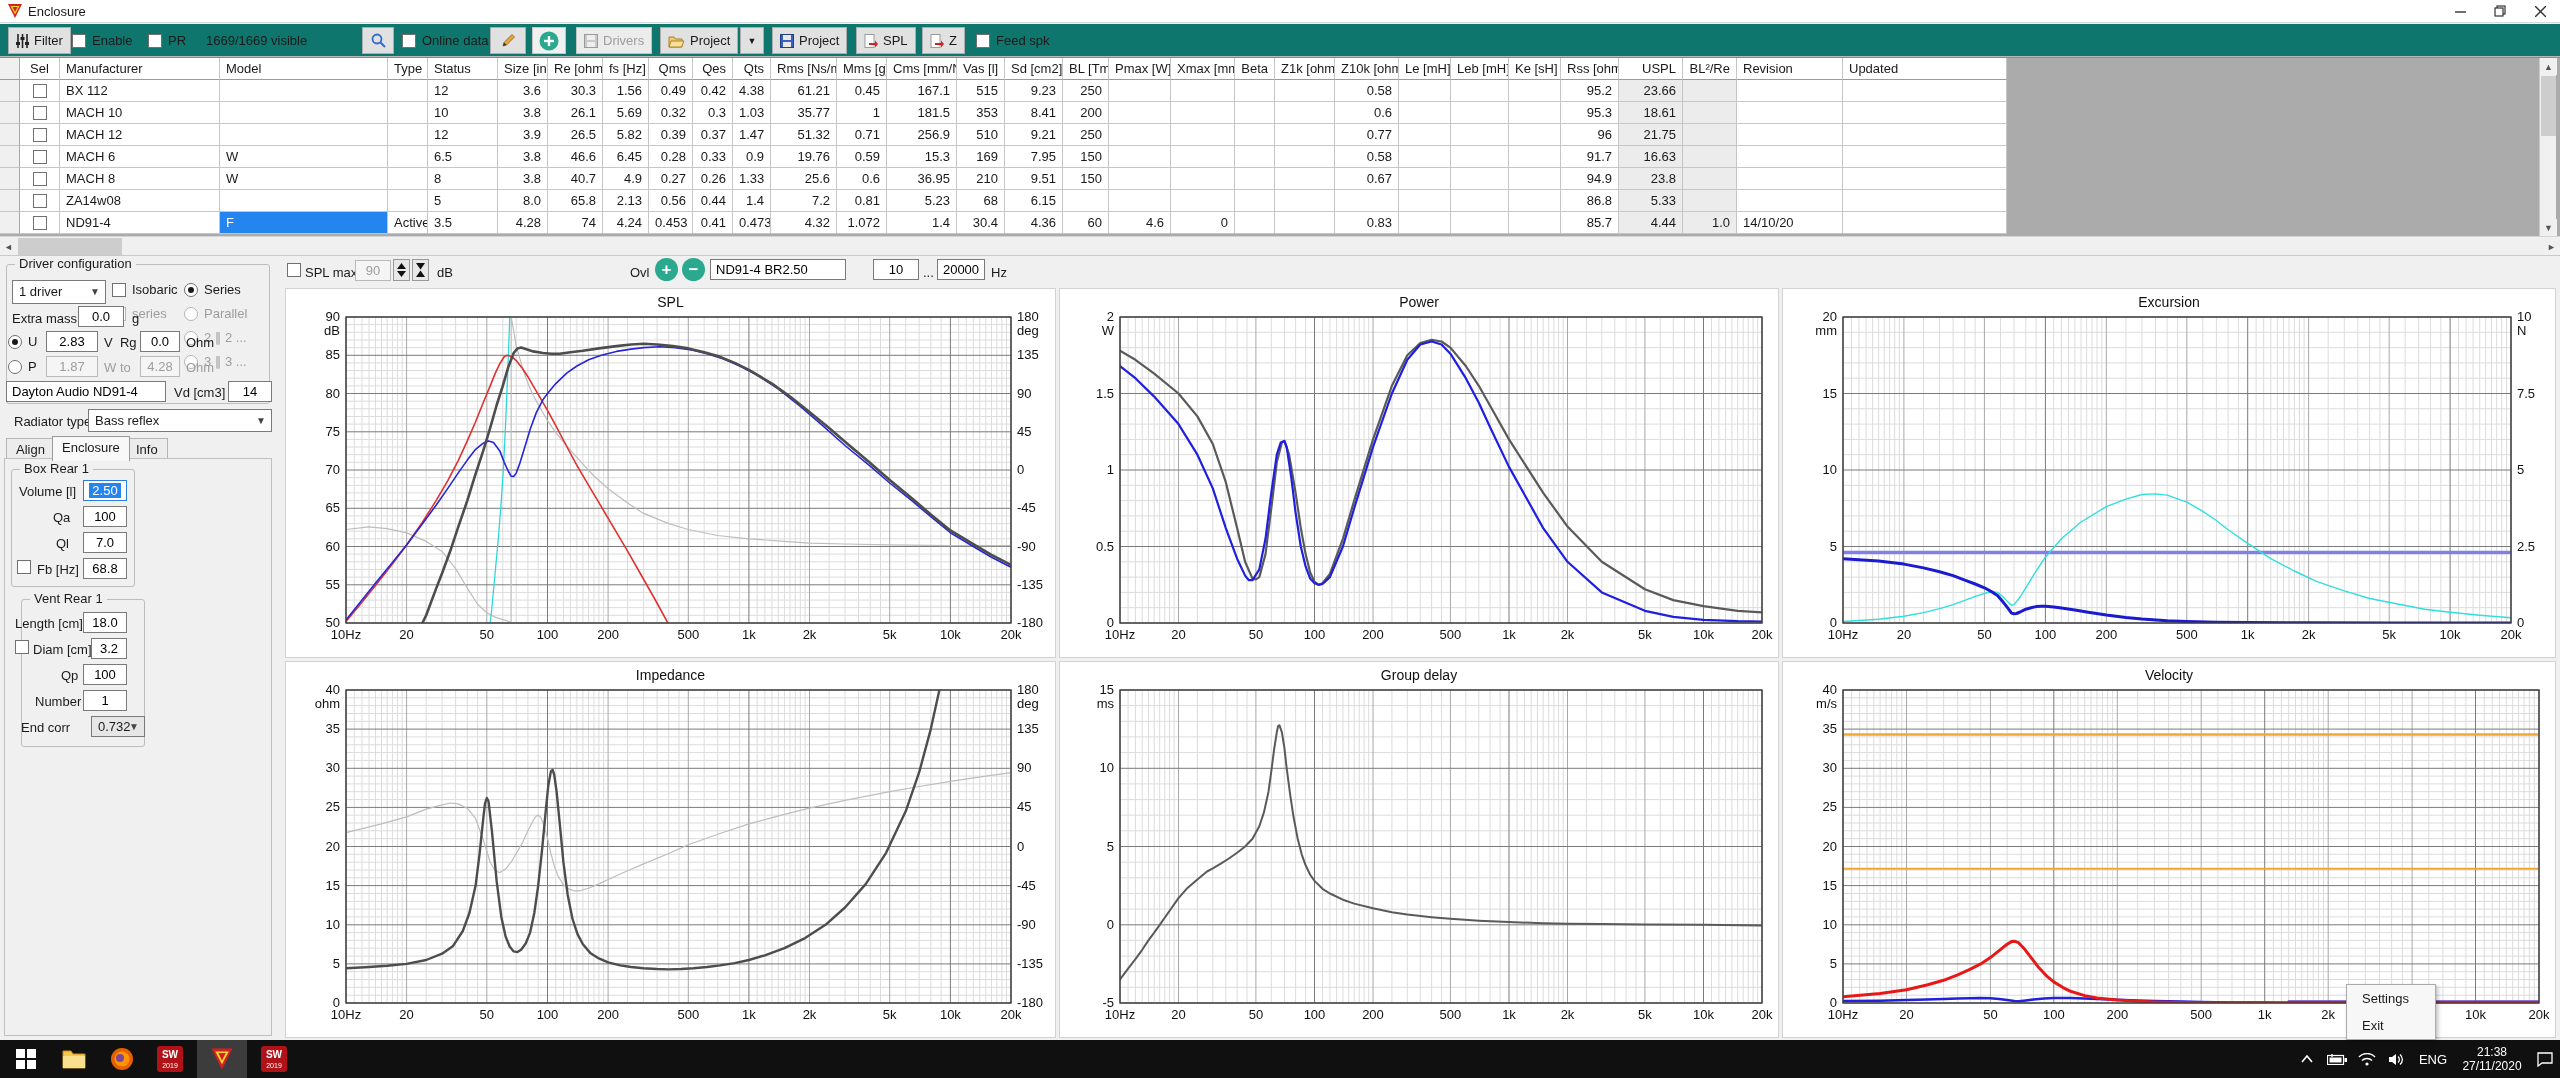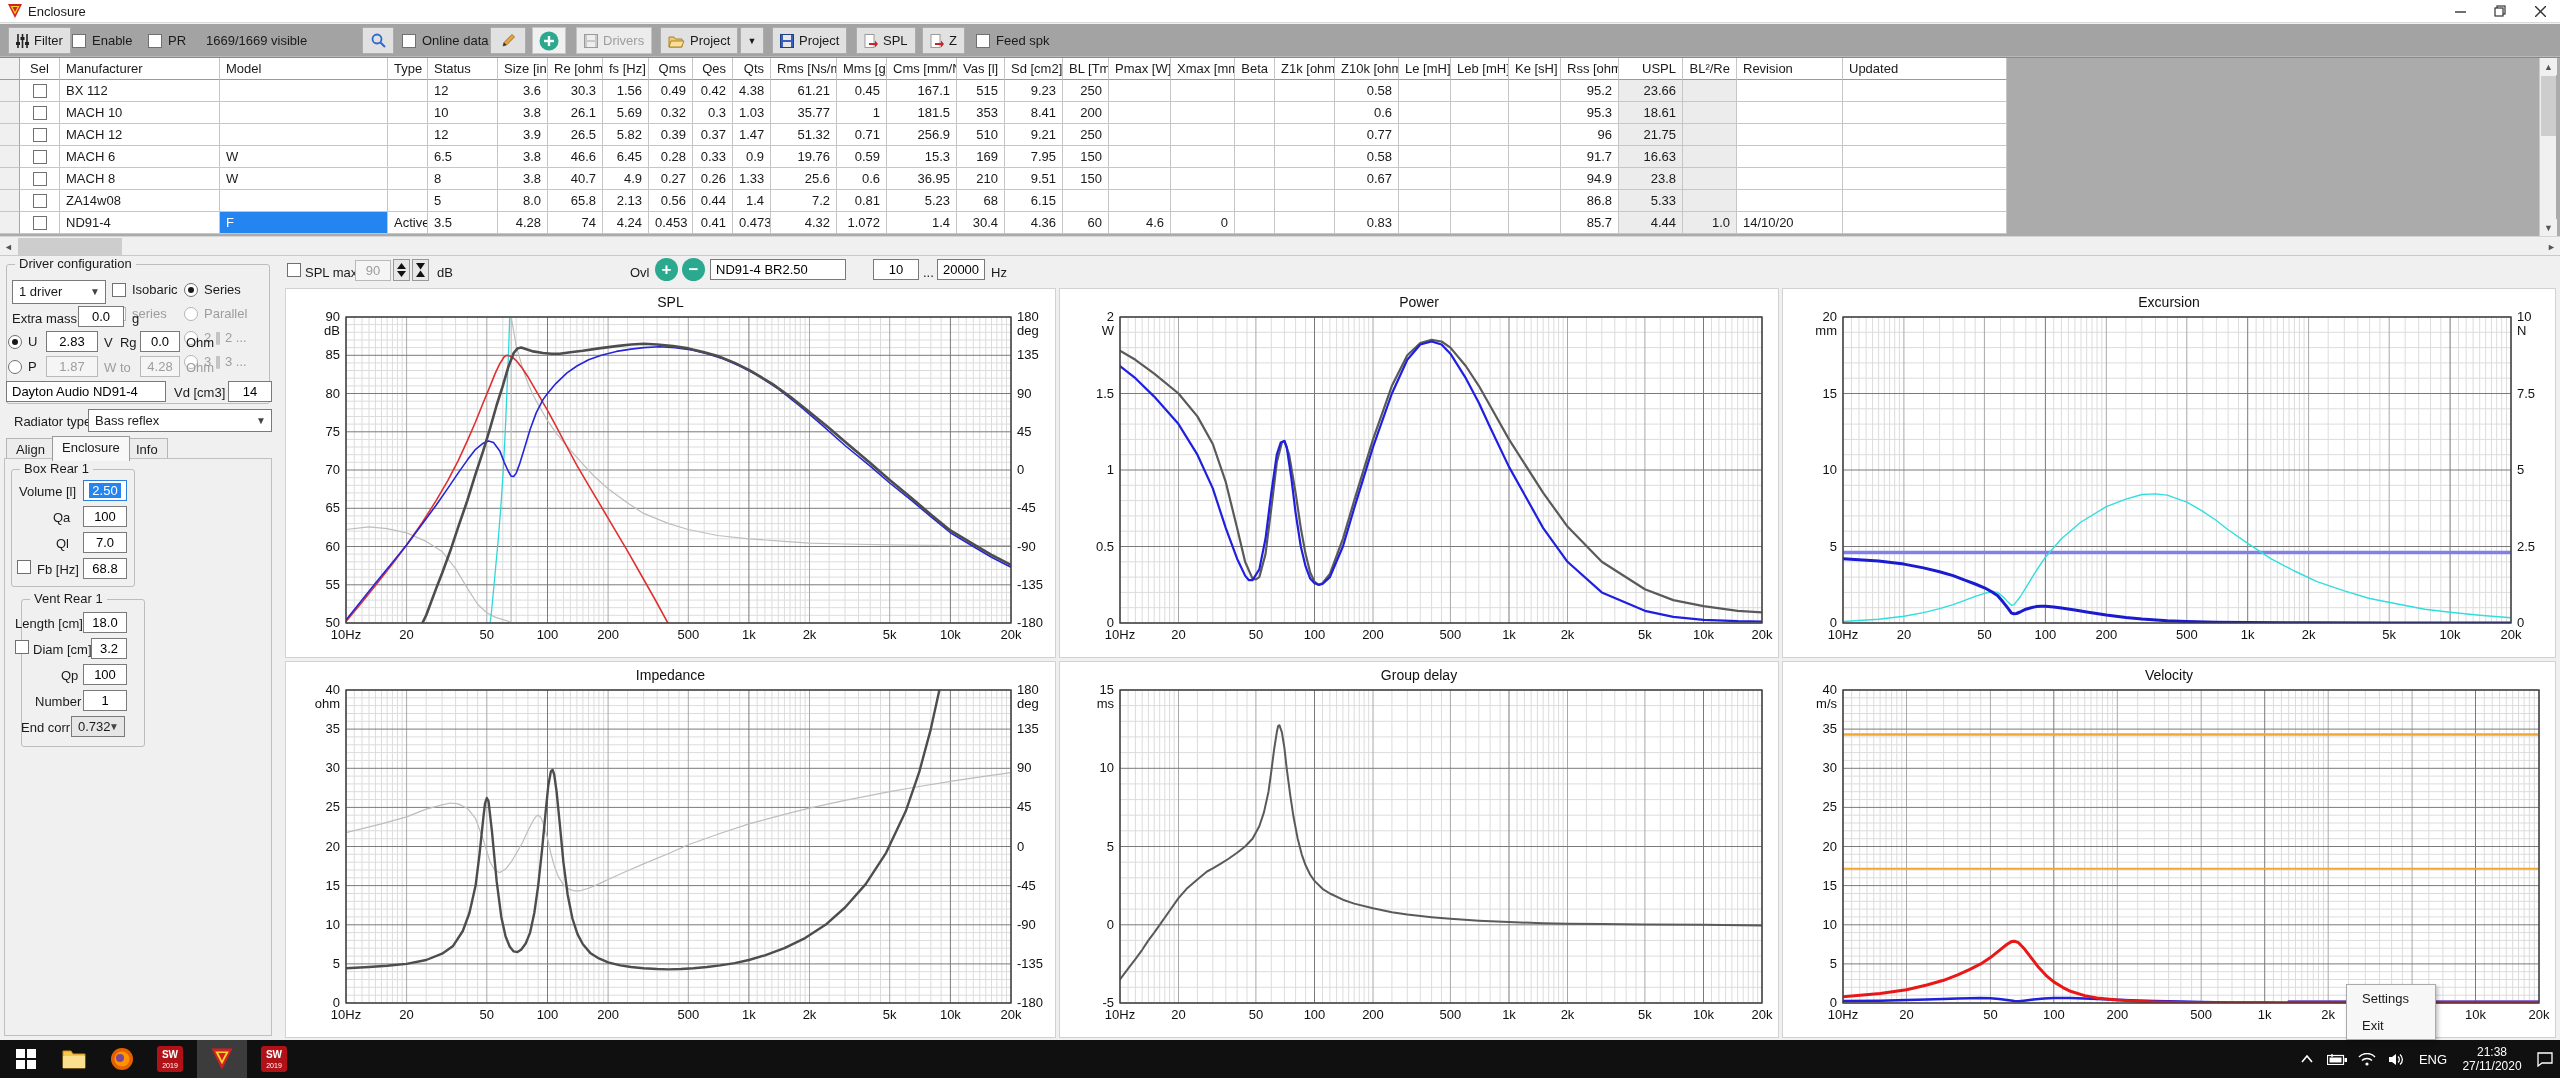--- a/index.html
+++ b/index.html
@@ -6,21 +6,21 @@
   html,body { margin:0; padding:0; }
   body { width:2560px; height:1078px; position:relative; overflow:hidden;
          background:#f0f0f0; font-family:"Liberation Sans",sans-serif; font-size:13px; color:#1a1a1a; }
   svg { display:block; }
   
   #titlebar { position:absolute; left:0; top:0; width:2560px; height:23px; background:#fff; border-bottom:1px solid #d9d9d9; }
   #titlebar .ttl { position:absolute; left:28px; top:4px; font-size:13px; }
   #app-icon { position:absolute; left:7px; top:3px; }
   .wbtn { position:absolute; top:0; width:40px; height:22px; display:flex; align-items:center; justify-content:center; color:#333; }
   
-  #toolbar { position:absolute; left:0; top:24px; width:2560px; height:33px; background:#a3a3a3; border-bottom:1px solid #b9b9b9; }
+  #toolbar { position:absolute; left:0; top:24px; width:2560px; height:33px; background:#0f766e; border-bottom:1px solid #b9b9b9; }
   .tbtn { position:absolute; top:3px; height:27px; background:#e1e1e1; border:1px solid #adadad; display:flex; align-items:center; justify-content:center; gap:5px; padding:0 7px; font-size:13px; }
   .tbtn.disabled { color:#9d9d9d; background:#ececec; border-color:#c3c3c3; }
   .cbrow { position:absolute; top:9px; display:flex; align-items:center; gap:6px; }
   .cb { width:14px; height:14px; background:#fff; border:1px solid #707070; display:inline-block; flex:none; }
   .rb { width:14px; height:14px; background:#fff; border:1px solid #707070; border-radius:50%; display:inline-block; flex:none; position:relative; }
   .rb.on::after { content:""; position:absolute; left:3px; top:3px; width:6px; height:6px; border-radius:50%; background:#1a1a1a; }
   .dis { color:#9d9d9d; }
   .rb.dis, .cb.dis { border-color:#b5b5b5; }
   
   #tablewrap { position:absolute; left:0; top:57px; width:2560px; height:179px; background:#ababab; border-top:1px solid #898989; }
@@ -568,21 +568,21 @@
     <span class="lbl" style="left:10px;top:157px;">Length [cm]</span>
     <input class="inp" style="left: 78px; top: 153px; width: 44px;" value="18.0">
     <span class="cb" style="position:absolute;left:10px;top:181px;"></span>
     <span class="lbl" style="left:28px;top:183px;">Diam [cm]</span>
     <input class="inp" style="left: 86px; top: 179px; width: 36px;" value="3.2">
     <span class="lbl" style="left:56px;top:209px;">Qp</span>
     <input class="inp" style="left: 78px; top: 205px; width: 44px;" value="100">
     <span class="lbl" style="left:30px;top:235px;">Number</span>
     <input class="inp" style="left: 78px; top: 231px; width: 44px;" value="1">
     <span class="lbl" style="left:16px;top:261px;">End corr</span>
-    <div class="combo gray" style="left:66px;top:257px;width:54px;height:21px;line-height:19px;"><span>0.732</span><span class="chev">▼</span></div>
+    <div class="combo gray" style="left:86px;top:257px;width:54px;height:21px;line-height:19px;"><span>0.732</span><span class="chev">▼</span></div>
   </div>
 </div>
 
 <div id="splbar">
   <span class="cb" style="position:absolute;left:4px;top:7px;"></span>
   <span class="lbl" style="left:22px;top:9px;">SPL max</span>
   <input class="inp disd" style="left: 72px; top: 4px; width: 36px;" value="90">
   <div class="sbtn" style="left:110px;">
       <svg width="9" height="14">
         <polygon points="4.5,0 9,6 0,6" fill="#111"></polygon>

